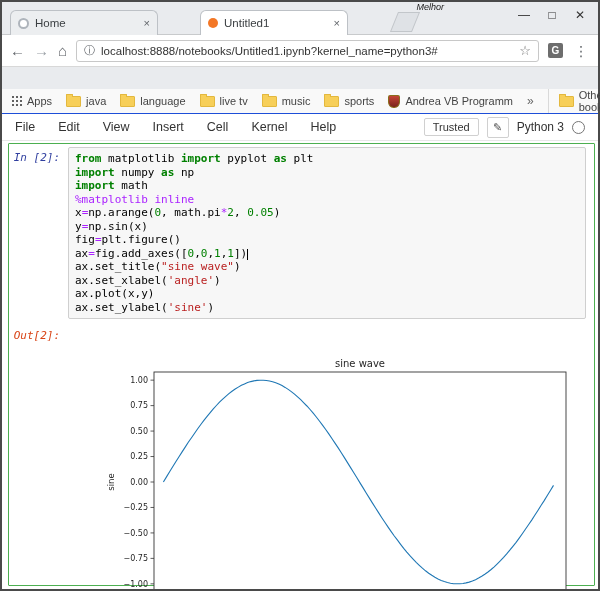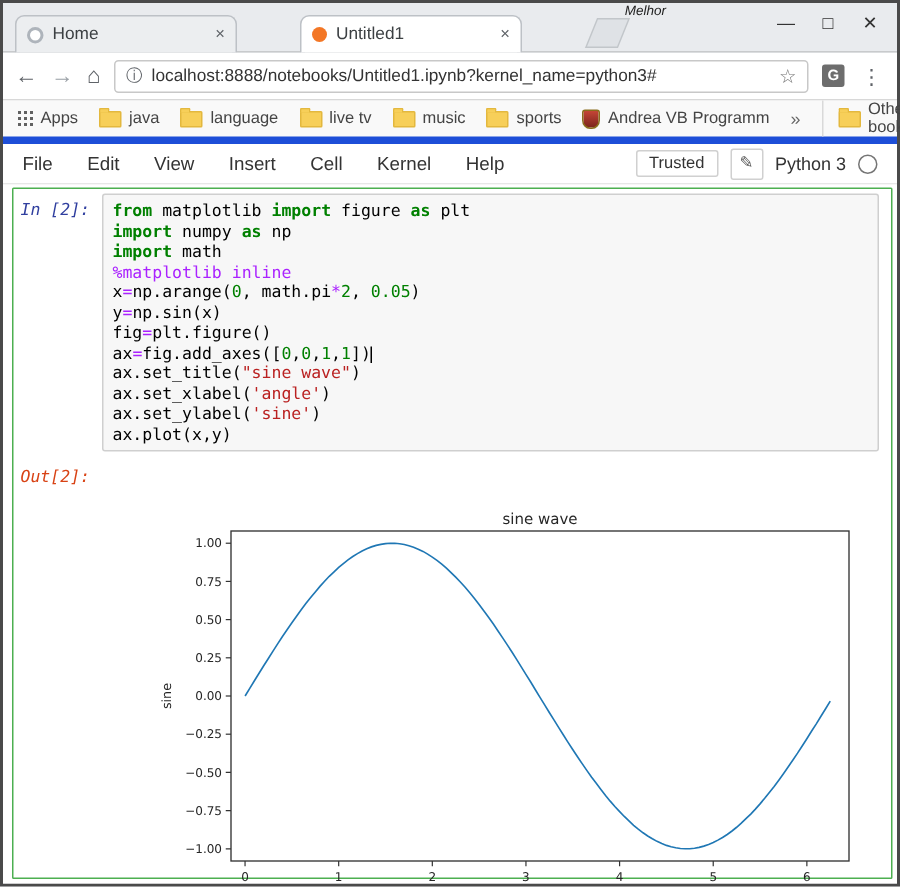--- a/index.html
+++ b/index.html
@@ -29,22 +29,22 @@
   .navico.fwd{color:#9aa0a6;}
   .omnibox{flex:1;height:20px;border:1px solid #c8c8c8;border-radius:3px;display:flex;align-items:center;
     gap:6px;padding:0 7px;background:#fff;min-width:0;}
   .urltext{flex:1;font-size:11.5px;color:#333;white-space:nowrap;overflow:hidden;text-overflow:ellipsis;}
   .infoico{font-size:11px;color:#5f6368;}
   .starico{font-size:13px;color:#757575;}
   .extico{width:15px;height:15px;background:#6d6d6d;color:#fff;font-size:10px;font-weight:bold;
     text-align:center;line-height:15px;border-radius:2px;flex:none;}
   .menuico{font-size:14px;color:#5f6368;padding:0 2px;}
   
-  .bookmarks{height:24px;flex:none;background:#f9f9f9;border-bottom:5px solid #1d4ed8;display:flex;
-    align-items:center;padding:0 10px;gap:14px;font-size:11px;color:#444;}
+  .bookmarks{height:24px;flex:none;background:#f9f9f9;border-bottom:1px solid #1d4ed8;display:flex;
+    align-items:center;padding:0 10px;gap:14px;font-size:11px;color:#444;margin-top:22px;}
   .bm{display:flex;align-items:center;gap:5px;white-space:nowrap;}
   .grid-icon{width:2px;height:2px;background:#616161;margin:0 8px 8px 0;
     box-shadow:4px 0 #616161,8px 0 #616161,0 4px #616161,4px 4px #616161,8px 4px #616161,
     0 8px #616161,4px 8px #616161,8px 8px #616161;}
   .folder{width:13px;height:9px;background:#f7cf59;border:1px solid #e3b83e;border-radius:1px;position:relative;flex:none;}
   .folder::before{content:"";position:absolute;top:-3px;left:-1px;width:5px;height:2px;background:#f7cf59;
     border:1px solid #e3b83e;border-bottom:none;border-radius:1px 1px 0 0;}
   .shield{width:10px;height:11px;background:linear-gradient(#c44536,#7b241c);border:1px solid #8a6d1c;
     border-radius:2px 2px 45% 45%;flex:none;}
   .bm-overflow{color:#666;font-size:12px;}
@@ -165,32 +165,32 @@
       <span class="kernelname">Python 3</span>
       <span class="kstatus"></span>
     </div>
   </div>
 
   <div class="nbarea">
     <div class="cell">
       <div class="inrow">
         <div class="prompt in">In [2]:</div>
         <div class="codebox">
-            <div class="cl"><span class="tk-kw">from</span><span class="tk-t"> matplotlib </span><span class="tk-kw">import</span><span class="tk-t"> figure </span><span class="tk-kw">as</span><span class="tk-t"> plt</span></div>
+            <div class="cl"><span class="tk-kw">from</span><span class="tk-t"> matplotlib </span><span class="tk-kw">import</span><span class="tk-t"> pyplot </span><span class="tk-kw">as</span><span class="tk-t"> plt</span></div>
             <div class="cl"><span class="tk-kw">import</span><span class="tk-t"> numpy </span><span class="tk-kw">as</span><span class="tk-t"> np</span></div>
             <div class="cl"><span class="tk-kw">import</span><span class="tk-t"> math</span></div>
             <div class="cl"><span class="tk-mg">%matplotlib inline</span></div>
             <div class="cl"><span class="tk-t">x</span><span class="tk-op">=</span><span class="tk-t">np.arange(</span><span class="tk-num">0</span><span class="tk-t">, math.pi</span><span class="tk-op">*</span><span class="tk-num">2</span><span class="tk-t">, </span><span class="tk-num">0.05</span><span class="tk-t">)</span></div>
             <div class="cl"><span class="tk-t">y</span><span class="tk-op">=</span><span class="tk-t">np.sin(x)</span></div>
             <div class="cl"><span class="tk-t">fig</span><span class="tk-op">=</span><span class="tk-t">plt.figure()</span></div>
             <div class="cl"><span class="tk-t">ax</span><span class="tk-op">=</span><span class="tk-t">fig.add_axes([</span><span class="tk-num">0</span><span class="tk-t">,</span><span class="tk-num">0</span><span class="tk-t">,</span><span class="tk-num">1</span><span class="tk-t">,</span><span class="tk-num">1</span><span class="tk-t">])</span><span class="tk-cursor"></span></div>
             <div class="cl"><span class="tk-t">ax.set_title(</span><span class="tk-str">"sine wave"</span><span class="tk-t">)</span></div>
             <div class="cl"><span class="tk-t">ax.set_xlabel(</span><span class="tk-str">'angle'</span><span class="tk-t">)</span></div>
+            <div class="cl"><span class="tk-t">ax.plot(x,y)</span></div>
             <div class="cl"><span class="tk-t">ax.set_ylabel(</span><span class="tk-str">'sine'</span><span class="tk-t">)</span></div>
-            <div class="cl"><span class="tk-t">ax.plot(x,y)</span></div>
           </div>
       </div>
       <div class="outrow">
         <div class="prompt out">Out[2]:</div>
       </div>
       <div class="plotwrap">
         <svg id="plot-svg" width="500" height="266" viewBox="0 0 500 266">
           <rect x="70" y="14" width="412" height="220" fill="#ffffff" stroke="#333333" stroke-width="0.9"></rect>
           <text x="276" y="9" text-anchor="middle" class="plottitle">sine wave</text>
           <text x="276" y="260" text-anchor="middle" class="axlabel">angle</text>

